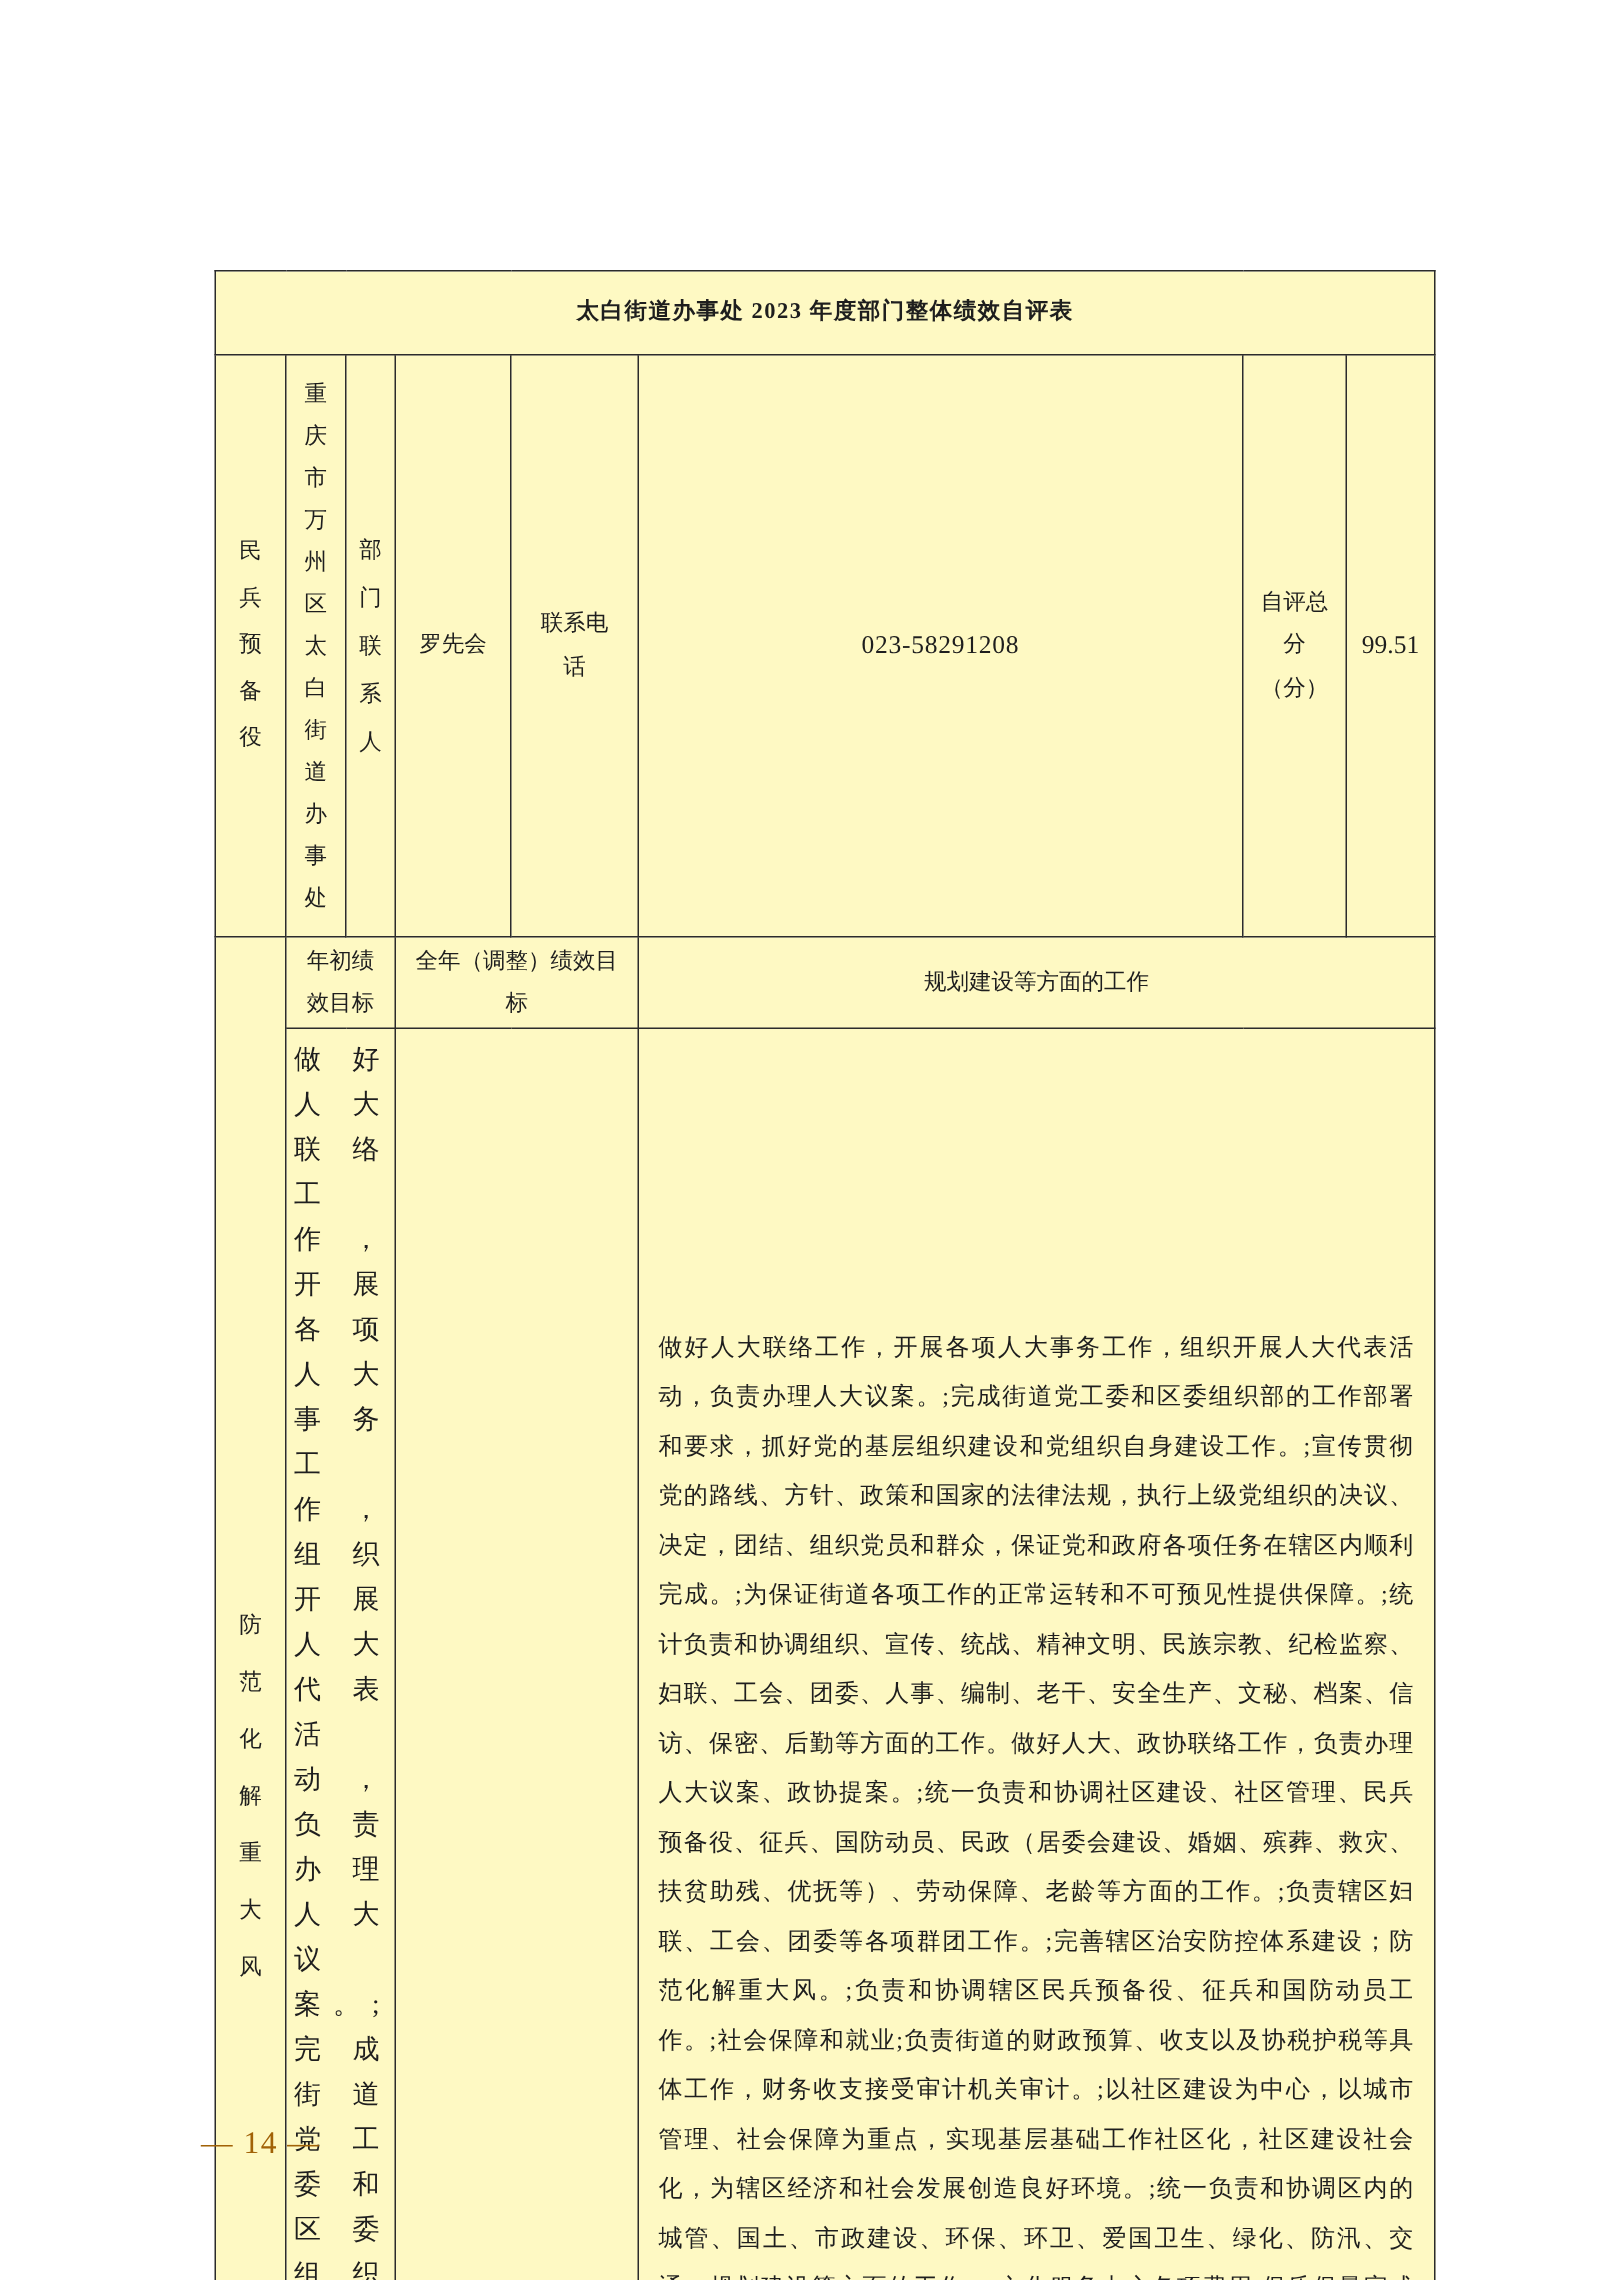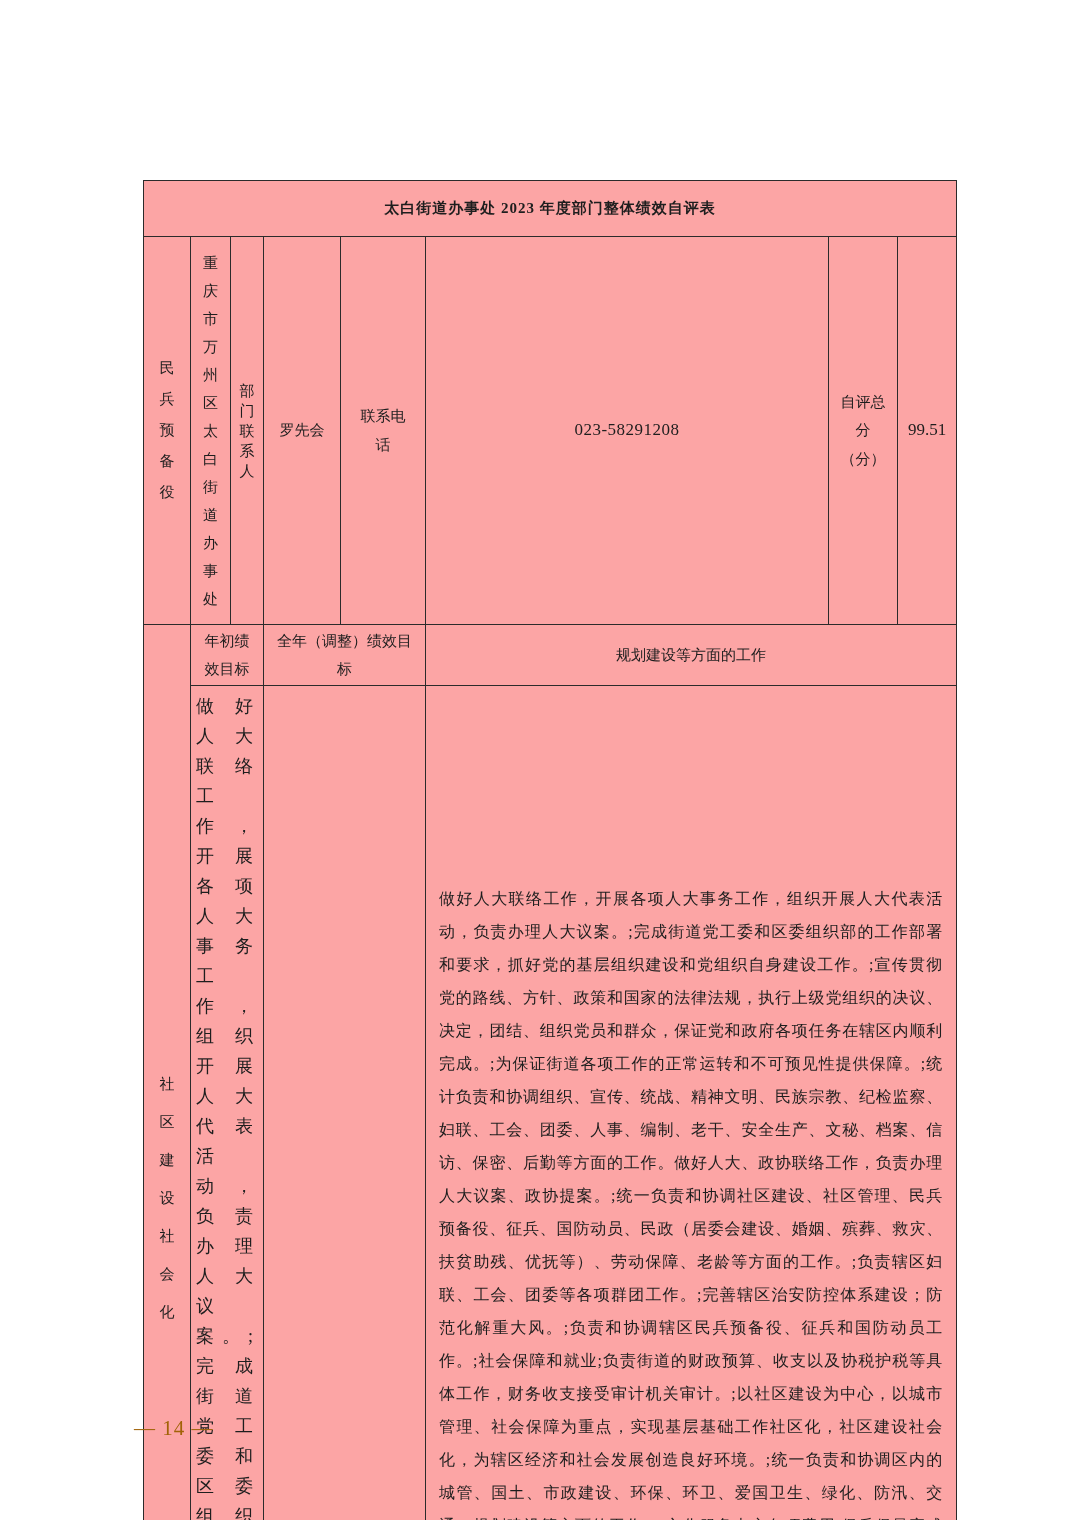--- a/index.html
+++ b/index.html
@@ -22,21 +22,21 @@
     border-collapse: collapse;
     table-layout: fixed;
   }
   .doc-table td {
     border: 1.5px solid #2b2b2b;
     padding: 0;
     vertical-align: middle;
     text-align: center;
     font-size: 15px;
     line-height: 1.9;
-    background: #fca5a5;
+    background: #fef9c3;
   }
   .title-cell {
     height: 55px;
     font-size: 29px;
     font-weight: bold;
     letter-spacing: 1px;
     white-space: nowrap;
   }
   .row-info td { height: 387px; }
   .row-subhead td { height: 60px; }
@@ -45,21 +45,21 @@
   
   .vtext {
     width: 17px;
     margin: 0 auto;
     word-break: break-all;
     letter-spacing: 0;
     text-align: center;
   }
   .vt-dept   { line-height: 31px; font-size: 15px; }
   .vt-org    { line-height: 28px; font-size: 15px; }
-  .vt-contact{ line-height: 20px; font-size: 15px; }
+  .vt-contact{ line-height: 32px; font-size: 15px; }
   .vt-goal   { line-height: 38px; font-size: 15px; }
 
   .phone-value { font-size: 17px; letter-spacing: 0.5px; margin-top: 48px; }
   .score-value { font-size: 17px; }
   .small-lines { font-size: 15px; line-height: 2.1; }
 
   .narrow-goal {
     vertical-align: top;
     overflow: hidden;
   }
@@ -134,21 +134,21 @@
     <td class="small-lines">
       <div>自评总<br>分<br>（分）</div>
     </td>
     <td>
       <span class="score-value">99.51</span>
     </td>
   </tr>
 
   <tr class="row-subhead">
     <td rowspan="2">
-      <div class="vtext vt-goal">社区建设社会化</div>
+      <div class="vtext vt-goal">防范化解重大风</div>
     </td>
     <td colspan="2" class="small-lines">
       <div>年初绩<br>效目标</div>
     </td>
     <td colspan="2" class="small-lines">
       <div>全年（调整）绩效目<br>标</div>
     </td>
     <td colspan="3">
       <span>规划建设等方面的工作</span>
     </td>

